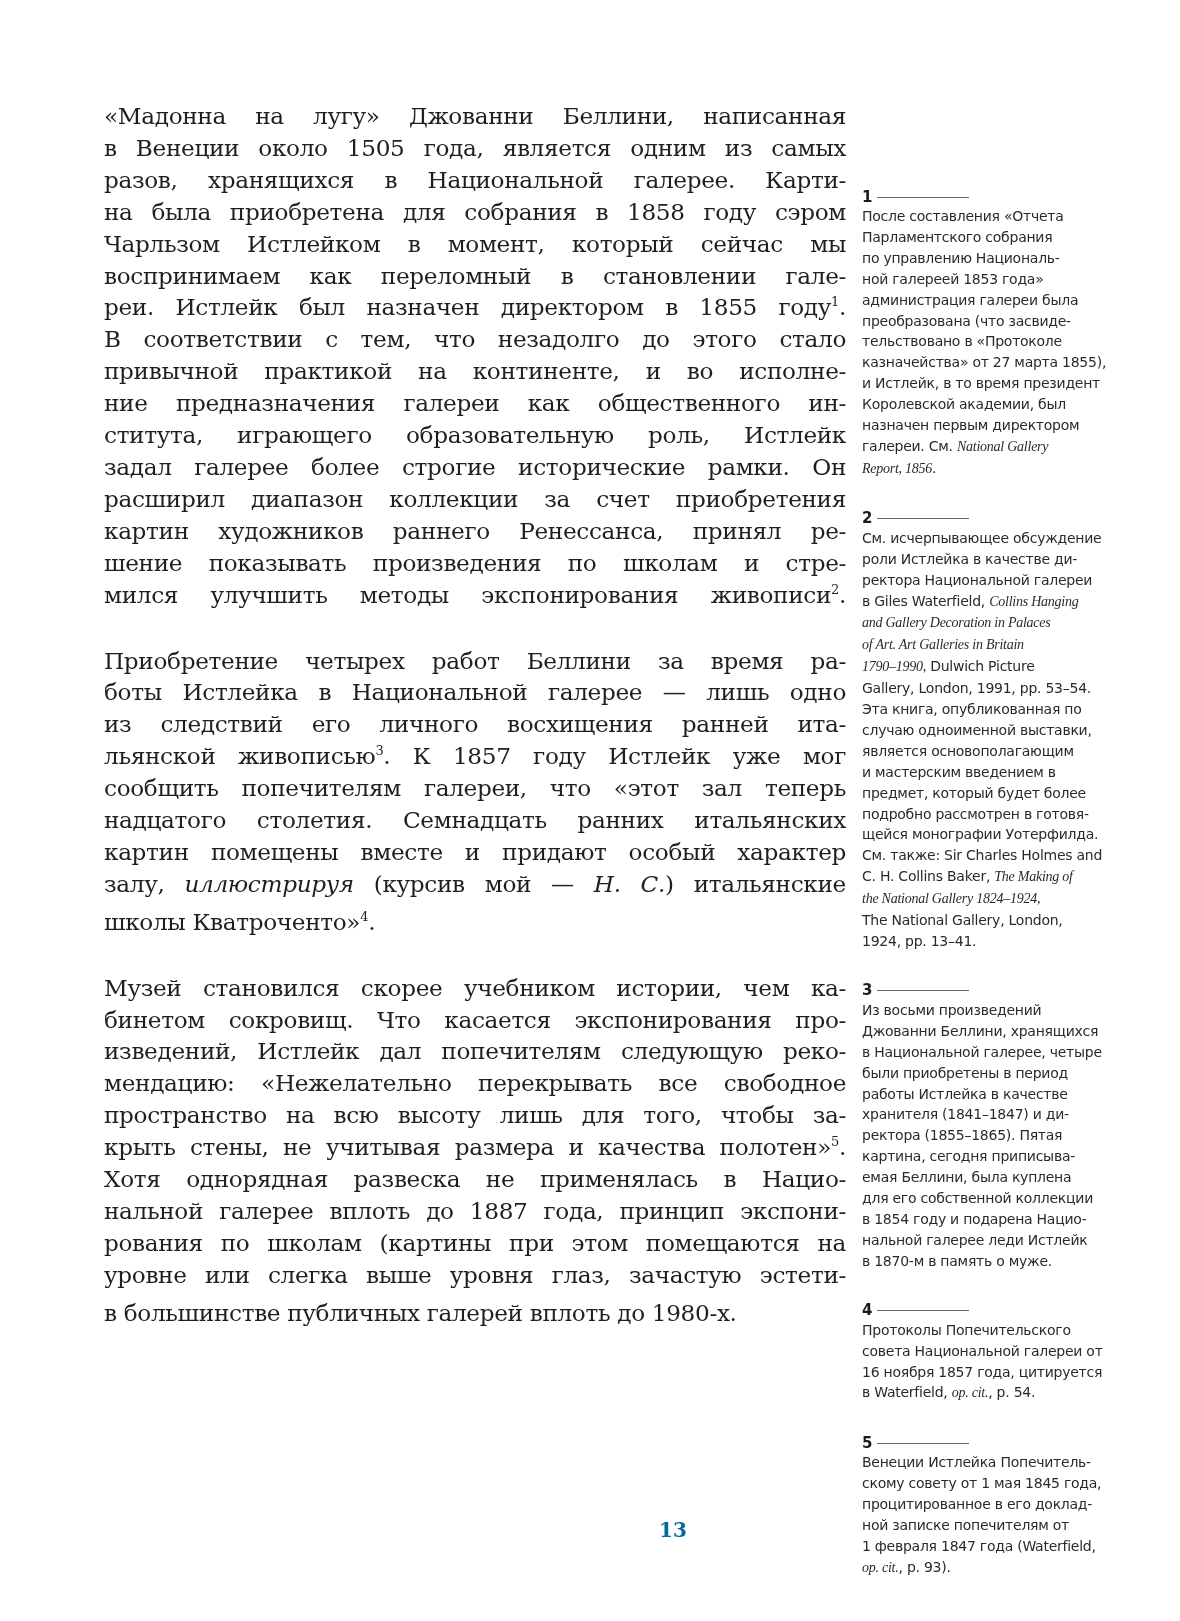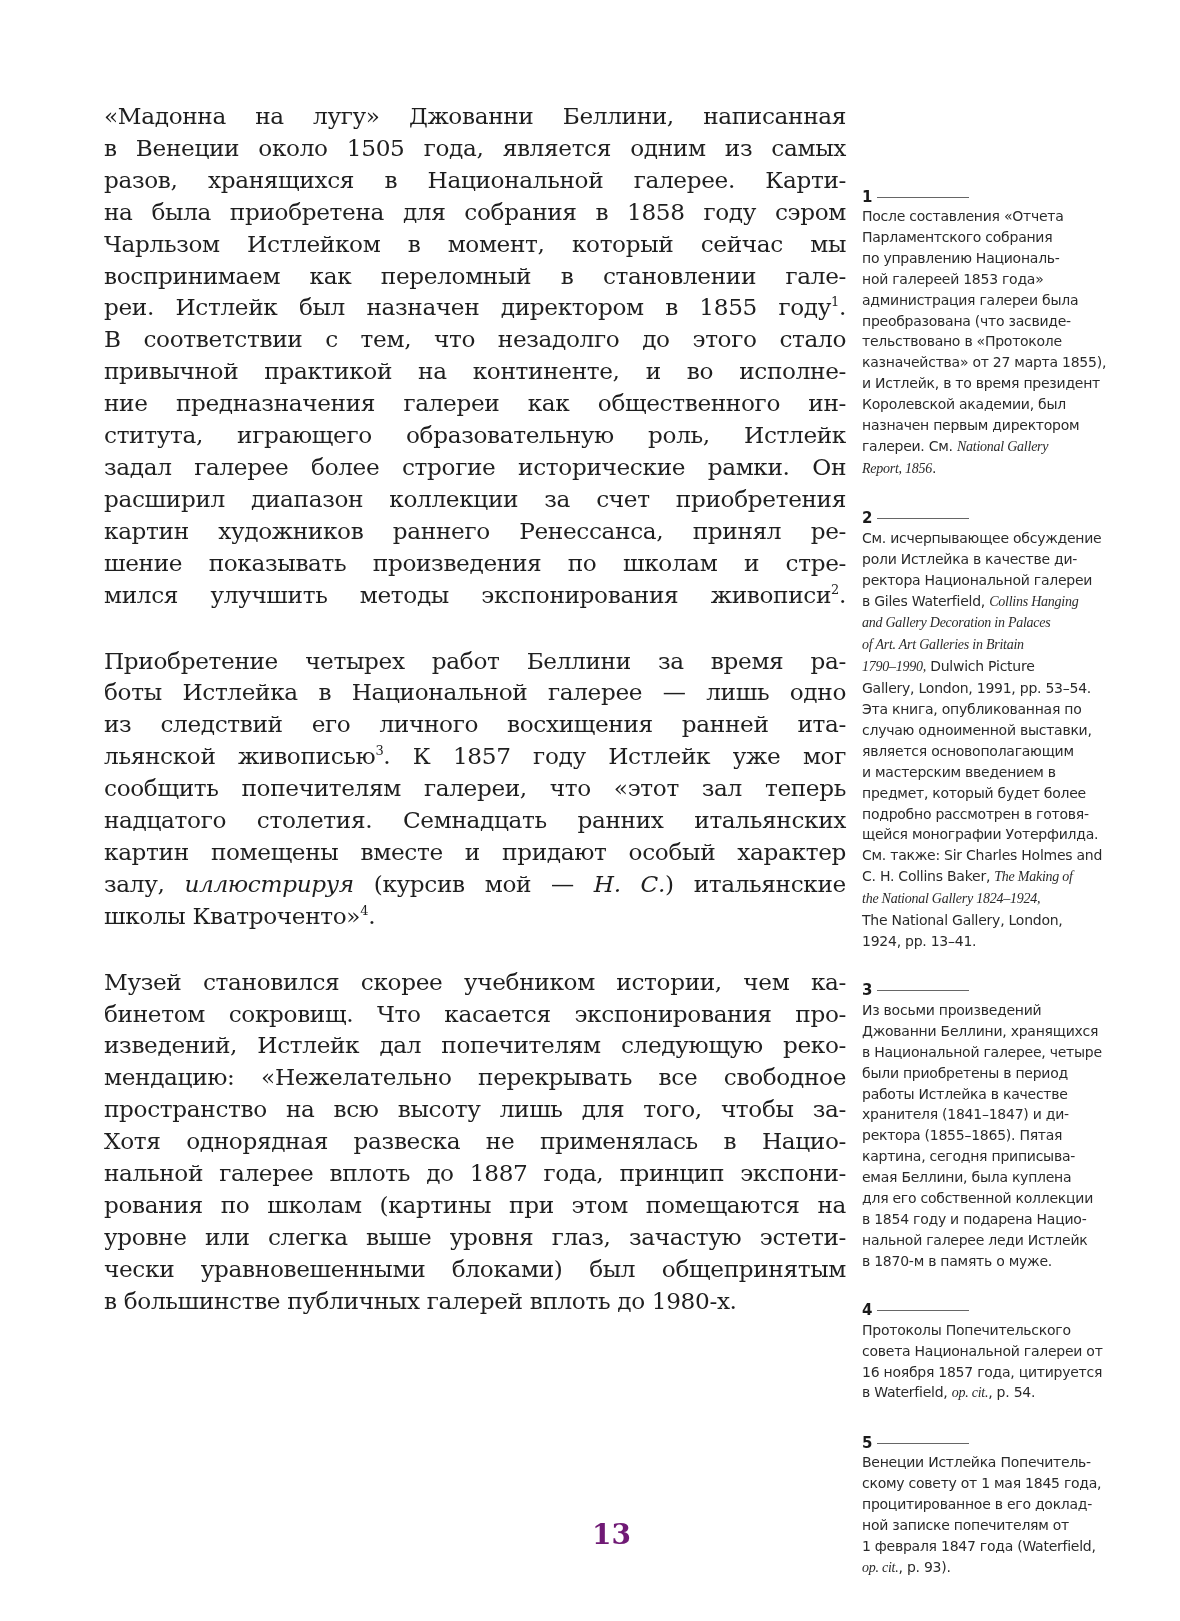--- a/index.html
+++ b/index.html
@@ -4,38 +4,38 @@
 <style>
   html, body { margin: 0; padding: 0; background: #ffffff; }
   body { width: 1180px; height: 1621px; position: relative; overflow: hidden; color: #1f1f1f; }
   .main {
     position: absolute; left: 104px; top: 100px; width: 742px;
     font-family: "DejaVu Serif", "Liberation Serif", serif;
     font-size: 23.2px; line-height: 31.9px; letter-spacing: -0.35px;
   }
   .main p { margin: 0 0 34px 0; text-align: justify; }
   .main .line { display: block; text-align: justify; text-align-last: justify; white-space: nowrap; }
-  .main .line.last { text-align-last: left; }
+  .main .line.last { text-align-last: left; margin-top: 6px; }
   .main sup { font-size: 13px; line-height: 0; vertical-align: 9px; }
   .main i { font-style: italic; }
   .notes {
     position: absolute; left: 862px; top: 188px; width: 300px;
     font-family: "DejaVu Sans", "Liberation Sans", sans-serif;
     font-size: 14px; line-height: 20.9px; color: #2a2a2a; letter-spacing: -0.25px;
   }
   .note { margin-bottom: 30px; }
   .note-head { display: flex; align-items: center; height: 18px; }
   .note-num { font-weight: bold; font-size: 15px; color: #1a1a1a; }
   .note-rule { display: inline-block; width: 92px; height: 1px; background: #666; margin-left: 5px; }
   .note-line { display: block; white-space: nowrap; }
   .note-line i { font-style: italic; font-family: Liberation Serif, serif; }
   .page-number {
-    position: absolute; left: 592px; top: 1518px;
+    position: absolute; left: 659px; top: 1518px;
     font-family: "DejaVu Serif", "Liberation Serif", serif;
-    font-size: 28px; font-weight: bold; color: #701a75;
+    font-size: 20px; font-weight: bold; color: #0369a1;
   }
 </style>
 </head>
 <body>
 
 <div class="main">
   <p>
     <span class="line">«Мадонна на лугу» Джованни Беллини, написанная</span>
     <span class="line">в Венеции около 1505 года, является одним из самых</span>
     <span class="line">разов, хранящихся в Национальной галерее. Карти-</span>
@@ -65,25 +65,25 @@
     <span class="line"><span>залу,</span> <i>иллюстрируя</i><span> (курсив мой — </span><i>Н. С.</i><span>) итальянские</span></span>
     <span class="line last"><span>школы Кватроченто»</span><sup>4</sup><span>.</span></span>
   </p>
 
   <p>
     <span class="line">Музей становился скорее учебником истории, чем ка-</span>
     <span class="line">бинетом сокровищ. Что касается экспонирования про-</span>
     <span class="line">изведений, Истлейк дал попечителям следующую реко-</span>
     <span class="line">мендацию: «Нежелательно перекрывать все свободное</span>
     <span class="line">пространство на всю высоту лишь для того, чтобы за-</span>
+    <span class="line"><span>крыть стены, не учитывая размера и качества полотен»</span><sup>5</sup><span>.</span></span>
     <span class="line">Хотя однорядная развеска не применялась в Нацио-</span>
     <span class="line">нальной галерее вплоть до 1887 года, принцип экспони-</span>
     <span class="line">рования по школам (картины при этом помещаются на</span>
     <span class="line">уровне или слегка выше уровня глаз, зачастую эстети-</span>
-    <span class="line">чески уравновешенными блоками) был общепринятым</span>
     <span class="line last">в большинстве публичных галерей вплоть до 1980-х.</span>
   </p>
 </div>
 
 <div class="notes">
   <div class="note">
     <div class="note-head">
         <span class="note-num">1</span>
         <span class="note-rule"></span>
       </div>

